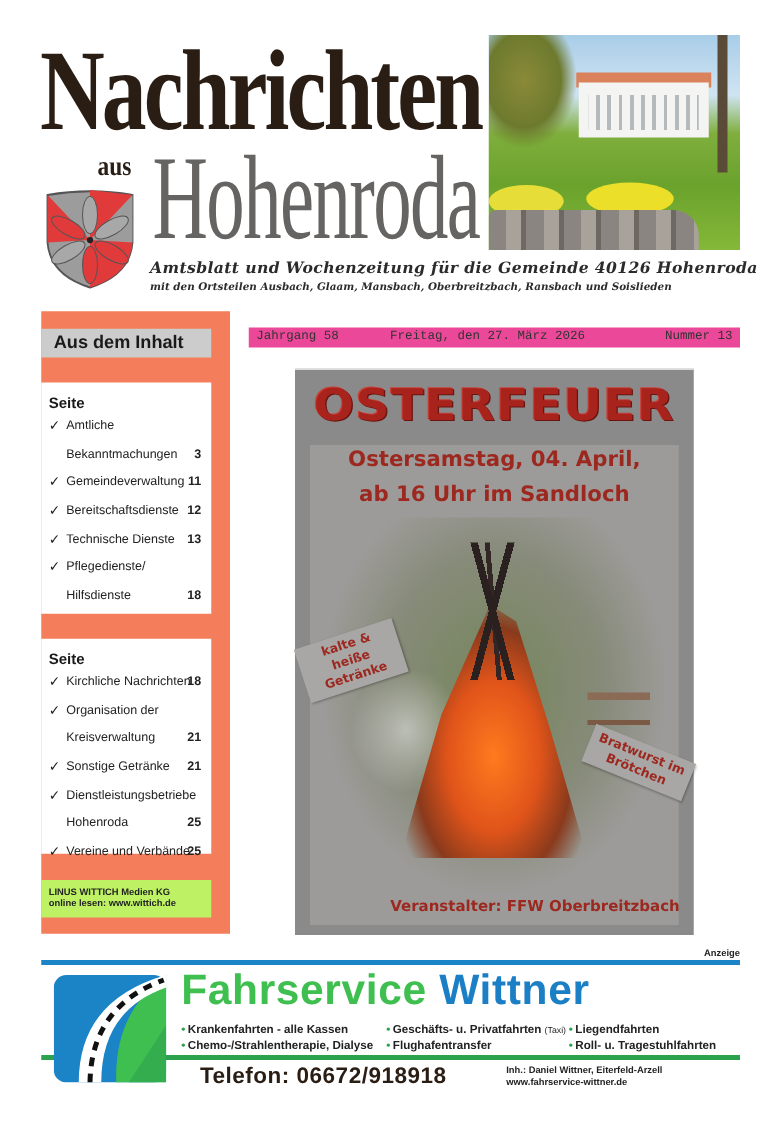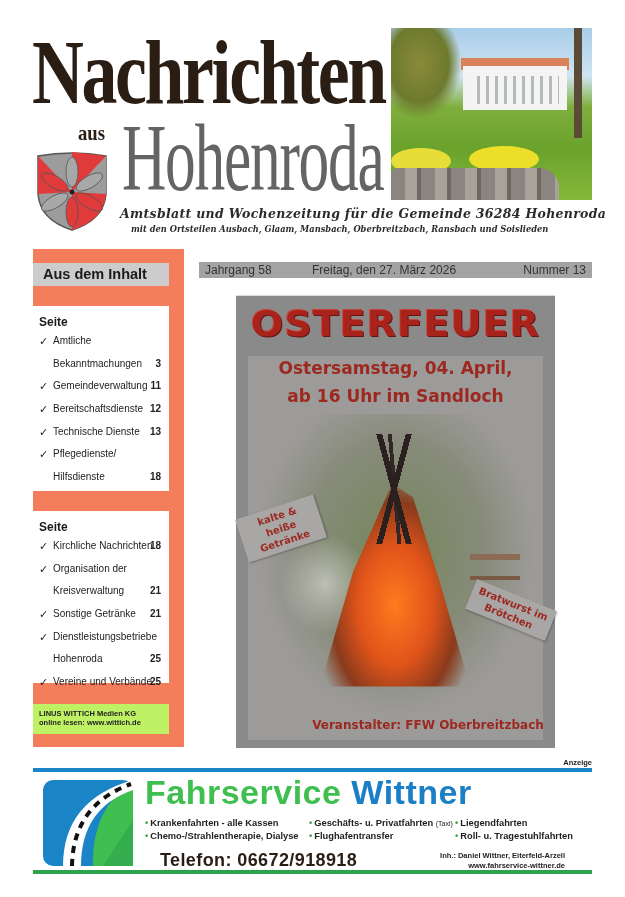--- a/index.html
+++ b/index.html
@@ -47,21 +47,21 @@
     background: repeating-linear-gradient(90deg, #8a8580 0 14px, #a8a29a 14px 26px, #6d6862 26px 30px); border-radius: 6px 20px 0 0; }
 
   .subtitle-main {
     position: absolute; left: 120px; top: 206px;
     font-family: "DejaVu Serif", serif; font-style: italic; font-weight: bold;
     font-size: 12.5px; color: #2b2b2b; letter-spacing: 0.3px; white-space: nowrap;
   }
   .subtitle-sub {
     position: absolute; left: 120px; top: 224px;
     font-family: "DejaVu Serif", serif; font-style: italic; font-weight: bold;
-    font-size: 8.3px; color: #2b2b2b; white-space: nowrap; margin-left: 11px;
+    font-size: 8.3px; color: #2b2b2b; white-space: nowrap;
   }
 
   
   .sidebar {
     position: absolute; left: 33px; top: 249px; width: 151px; height: 498px;
     background: #f47d5b;
   }
   .sidebar-title {
     position: absolute; left: 0; top: 14px; width: 136px; height: 23px;
     background: #cccccc; font-weight: bold; font-size: 14.5px; color: #1a1a1a;
@@ -79,21 +79,21 @@
   .toc-row .page { position: absolute; right: 8px; top: 0; font-weight: bold; }
   .publisher {
     position: absolute; left: 0; top: 455px; width: 136px; height: 30px;
     background: #bef264; font-weight: bold; font-size: 7.5px; line-height: 9px;
     padding: 5px 0 0 6px; color: #222;
   }
 
   
   .issue-bar {
     position: absolute; left: 199px; top: 262px; width: 393px; height: 16px;
-    background: #a3a3a3; font-size: 12px; color: #333; line-height: 16px;
+    background: #ec4899; font-size: 10px; color: #333; line-height: 16px; font-family: Liberation Mono, monospace;
   }
   .issue-bar span { position: absolute; top: 0; }
   .issue-left { left: 6px; }
   .issue-center { left: 113px; }
   .issue-right { right: 6px; }
 
   
   .poster {
     position: absolute; left: 236px; top: 295px; width: 319px; height: 453px;
     background: #8b8a8a; border-top: 1px solid #dcdcdc;
@@ -152,40 +152,40 @@
   .poster-organizer {
     position: absolute; left: 0; top: 422px; width: 384px; text-align: center;
     font-family: "DejaVu Sans", sans-serif; font-weight: bold; font-size: 12px; color: #9c2820;
   }
 
   
   .ad-label {
     position: absolute; right: 33px; top: 758px; font-weight: bold; font-size: 7.5px; color: #222;
   }
   .ad {
-    position: absolute; left: 33px; top: 768px; width: 559px; height: 106px;
+    position: absolute; left: 33px; top: 768px; width: 559px; height: 80px;
     background: #ffffff; border-top: 4px solid #1b84c7; border-bottom: 4px solid #2ca24c;
   }
   .ad-logo { position: absolute; left: 10px; top: 8px; width: 90px; height: 86px; }
   .ad-title {
     position: absolute; left: 112px; top: 1px; font-weight: bold; font-size: 34px;
     letter-spacing: 0.5px; white-space: nowrap;
   }
   .ad-title .fahr { color: #3fbf4f; }
   .ad-title .witt { color: #1b7fc6; }
   .ad-services { position: absolute; left: 112px; top: 46px; width: 440px; font-weight: bold; font-size: 9.3px; color: #222; }
   .ad-services .item { position: absolute; white-space: nowrap; }
   .ad-services .bullet { color: #2ca24c; margin-right: 2px; }
   .ad-services .taxi { font-size: 7px; font-weight: normal; }
   .ad-phone {
     position: absolute; left: 127px; top: 78px; font-weight: bold; font-size: 18px;
     color: #2a1d14; letter-spacing: 0.4px; white-space: nowrap;
   }
   .ad-owner {
-    position: absolute; left: 372px; top: 79px; width: 160px; text-align: right;
+    position: absolute; left: 372px; top: 79px; width: 160px; text-align: left;
     font-weight: bold; font-size: 7.5px; line-height: 10px; color: #222;
   }
 </style>
 </head>
 <body>
 
 <div class="title-nachrichten">Nachrichten</div>
 <div class="title-aus">aus</div>
 <div class="title-hohenroda">Hohenroda</div>
 
@@ -210,21 +210,21 @@
   <div class="trees-left"></div>
   <div class="roof"></div>
   <div class="manor"></div>
   <div class="windows"></div>
   <div class="tree-right"></div>
   <div class="flowers1"></div>
   <div class="flowers2"></div>
   <div class="wall"></div>
 </div>
 
-<div class="subtitle-main">Amtsblatt und Wochenzeitung für die Gemeinde 36284 Hohenroda</div>
+<div class="subtitle-main">Amtsblatt und Wochenzeitung für die Gemeinde 40126 Hohenroda</div>
 <div class="subtitle-sub">mit den Ortsteilen Ausbach, Glaam, Mansbach, Oberbreitzbach, Ransbach und Soislieden</div>
 
 <div class="sidebar">
   <div class="sidebar-title">Aus dem Inhalt</div>
 
   <div class="toc-box toc1">
     <div class="toc-head">Seite</div>
     <div class="toc-row"><span class="check">✓</span><span>Amtliche</span><span class="page"></span></div>
     <div class="toc-row"><span class="check"></span><span>Bekanntmachungen</span><span class="page">3</span></div>
     <div class="toc-row"><span class="check">✓</span><span>Gemeindeverwaltung</span><span class="page">11</span></div>

